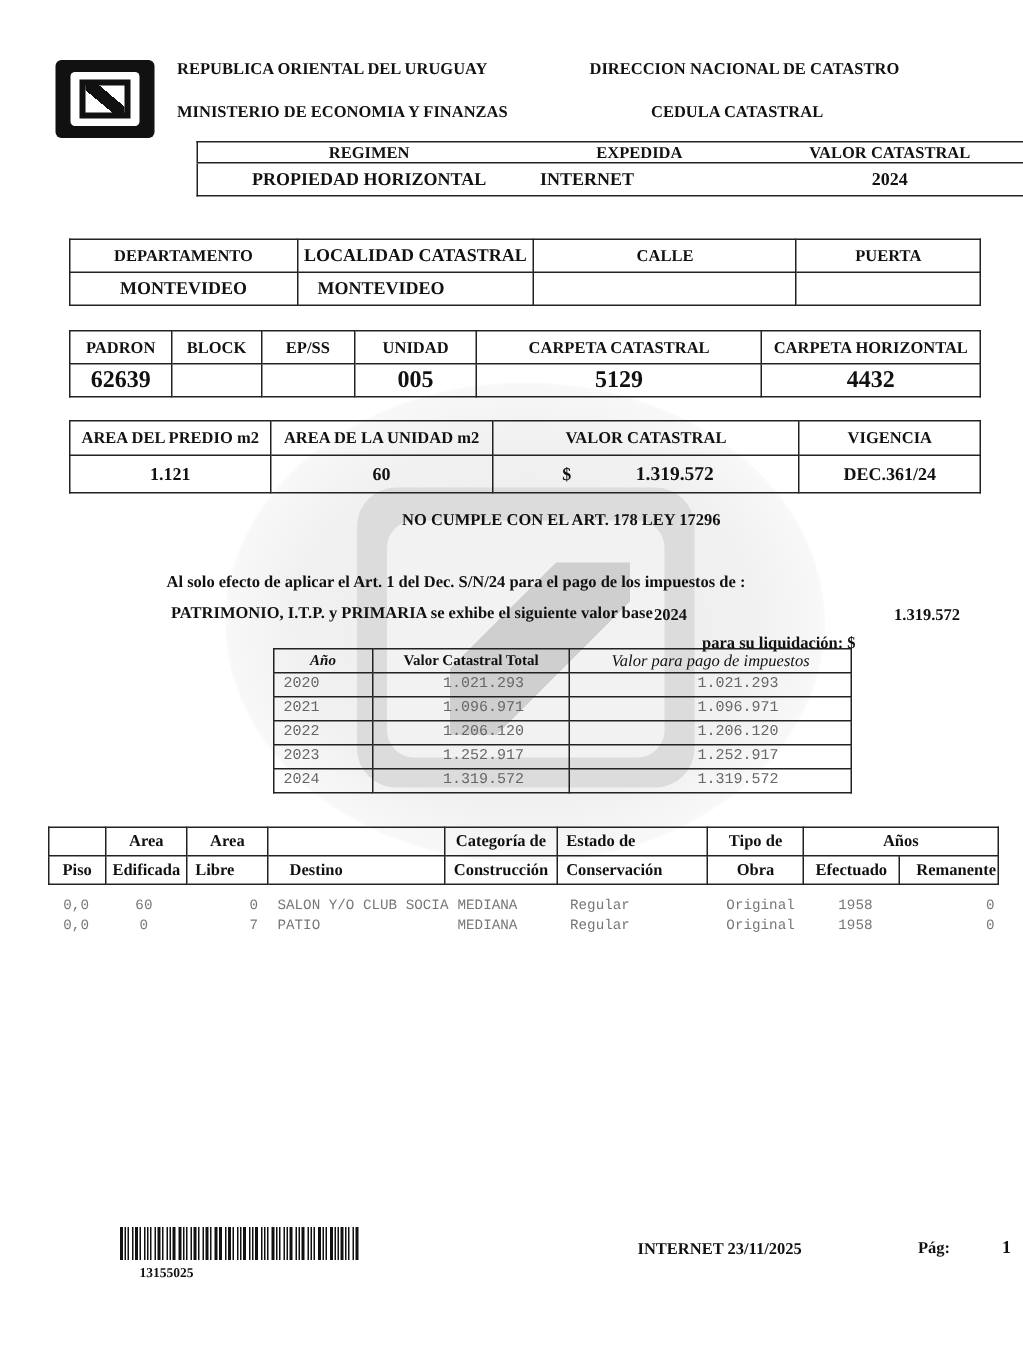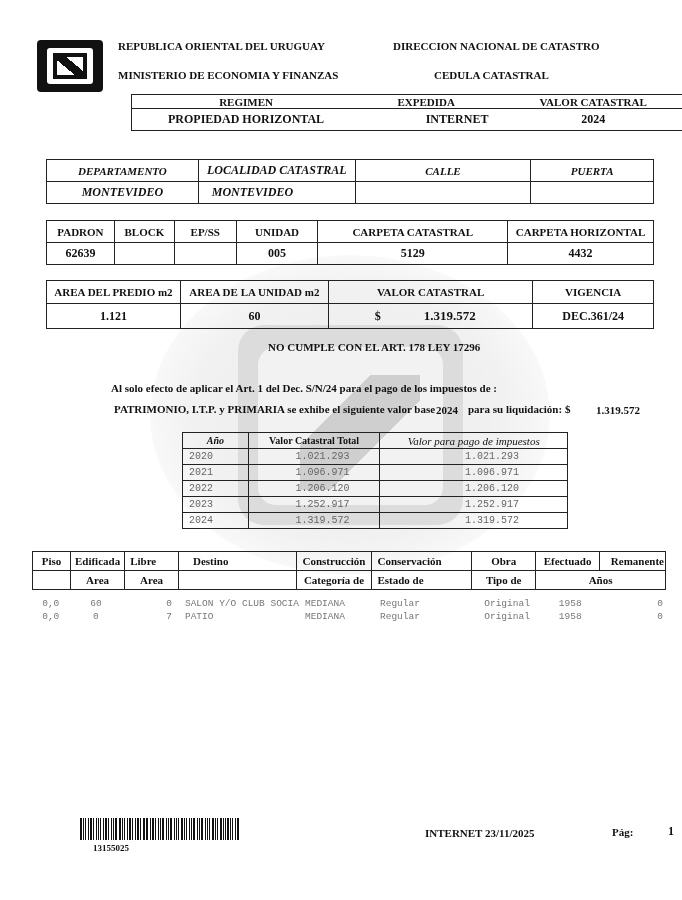--- a/index.html
+++ b/index.html
@@ -25,25 +25,25 @@
 
   table { border-collapse: collapse; position: absolute; }
   td, th { border: 1.3px solid #222; font-size: 11px; text-align: center; vertical-align: middle; padding: 0 4px; white-space: nowrap; }
 
   .t-regimen { left: 131px; top: 94px; width: 564px; border: 1.5px solid #222; }
   .t-regimen td { border: none; }
   .t-regimen tr.h td { border-bottom: 1.5px solid #222; height: 14px; font-size: 11px; }
   .t-regimen tr.v td { height: 22px; font-size: 12px; }
 
   .t-loc { left: 46px; top: 159px; width: 608px; }
-  .t-loc td { height: 22px; font-size: 12px; font-style: italic; }
+  .t-loc td { height: 22px; font-size: 12px; }
 
   .t-padron { left: 46px; top: 220px; width: 608px; }
   .t-padron td { height: 22px; }
-  .t-padron tr.v td { font-size: 12px; }
+  .t-padron tr.v td { font-size: 16px; }
 
   .t-area { left: 46px; top: 280px; width: 608px; }
   .t-area td { height: 23px; }
   .t-area tr.v td { font-size: 12px; height: 25px; }
 
   .note { position: absolute; font-size: 11px; white-space: nowrap; }
 
   .t-hist { left: 182px; top: 432px; width: 386px; }
   .t-hist td { height: 16px; font-family: "Liberation Mono", monospace; font-weight: normal; font-size: 10px; color: #666; }
   .t-hist tr.h td { font-family: "Liberation Serif", serif; color: #111; font-weight: bold; font-size: 10px; }
@@ -98,21 +98,21 @@
         <col style="width:168px">
       </colgroup>
     <tbody>
         <tr class="h">
       <td>REGIMEN</td>
       <td>EXPEDIDA</td>
       <td>VALOR CATASTRAL</td>
     </tr>
     <tr class="v">
       <td>PROPIEDAD HORIZONTAL</td>
-      <td style="text-align:right;padding-left:0">INTERNET</td>
+      <td style="text-align:left;padding-left:0">INTERNET</td>
       <td>2024</td>
     </tr>
   </tbody>
     </table>
 
   <table class="t-loc">
     <colgroup>
         <col style="width:152px">
         <col style="width:157px">
         <col style="width:176px">
@@ -187,21 +187,21 @@
       <td>DEC.361/24</td>
     </tr>
   </tbody>
     </table>
 
   <div class="note" style="left:268px; top:341px;">NO CUMPLE CON EL ART. 178 LEY 17296</div>
 
   <div class="note" style="left:111px; top:382px;">Al solo efecto de aplicar el Art. 1 del Dec. S/N/24 para el pago de los impuestos de :</div>
   <div class="note" style="left:114px; top:403px;">PATRIMONIO, I.T.P.  y PRIMARIA se exhibe el siguiente valor base</div>
   <div class="note" style="left:436px; top:404px;">2024</div>
-  <div class="note" style="left:468px; top:403px;">para su liquidación: $</div>
+  <div class="note" style="left:468px; top:423px;">para su liquidación: $</div>
   <div class="note" style="left:596px; top:404px;">1.319.572</div>
 
   <table class="t-hist">
     <colgroup>
         <col style="width:66px">
         <col style="width:132px">
         <col style="width:188px">
       </colgroup>
     <tbody>
         <tr class="h">
@@ -244,39 +244,39 @@
         <col style="width:54px">
         <col style="width:118px">
       <col style="width:76px">
         <col style="width:100px">
         <col style="width:64px">
         <col style="width:64px">
         <col style="width:66px">
     </colgroup>
     <tbody>
         <tr>
+      <td></td>
+      <td>Area</td>
+      <td>Area</td>
+      <td></td>
+      <td>Categoría de</td>
+      <td class="left">Estado de</td>
+      <td>Tipo de</td>
+      <td colspan="2">Años</td>
+    </tr>
+    <tr>
       <td>Piso</td>
       <td>Edificada</td>
       <td class="left">Libre</td>
       <td class="left" style="padding-left:14px">Destino</td>
       <td>Construcción</td>
       <td class="left">Conservación</td>
       <td>Obra</td>
       <td>Efectuado</td>
       <td style="padding:0 1px;text-align:right">Remanente</td>
-    </tr>
-    <tr>
-      <td></td>
-      <td>Area</td>
-      <td>Area</td>
-      <td></td>
-      <td>Categoría de</td>
-      <td class="left">Estado de</td>
-      <td>Tipo de</td>
-      <td colspan="2">Años</td>
     </tr>
   </tbody>
     </table>
 
   <table class="t-rows">
     <colgroup>
       <col style="width:38px">
         <col style="width:54px">
         <col style="width:54px">
         <col style="width:118px">

